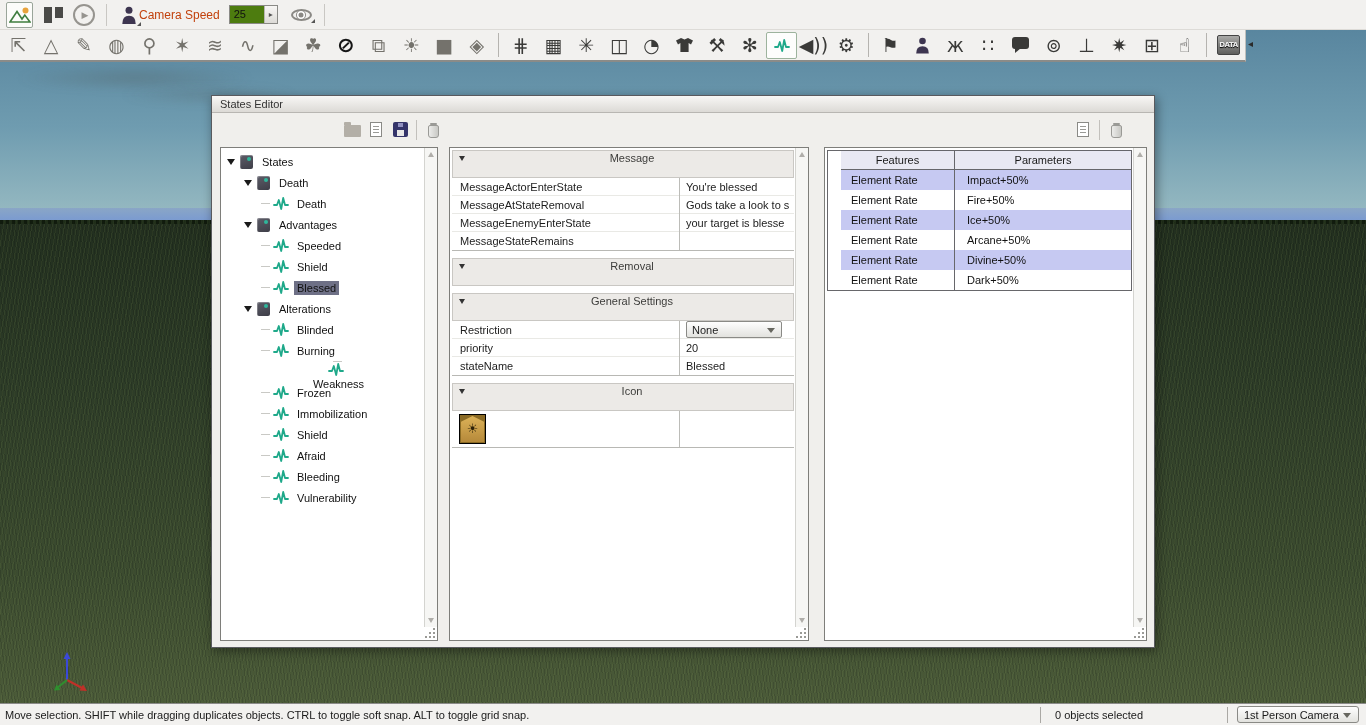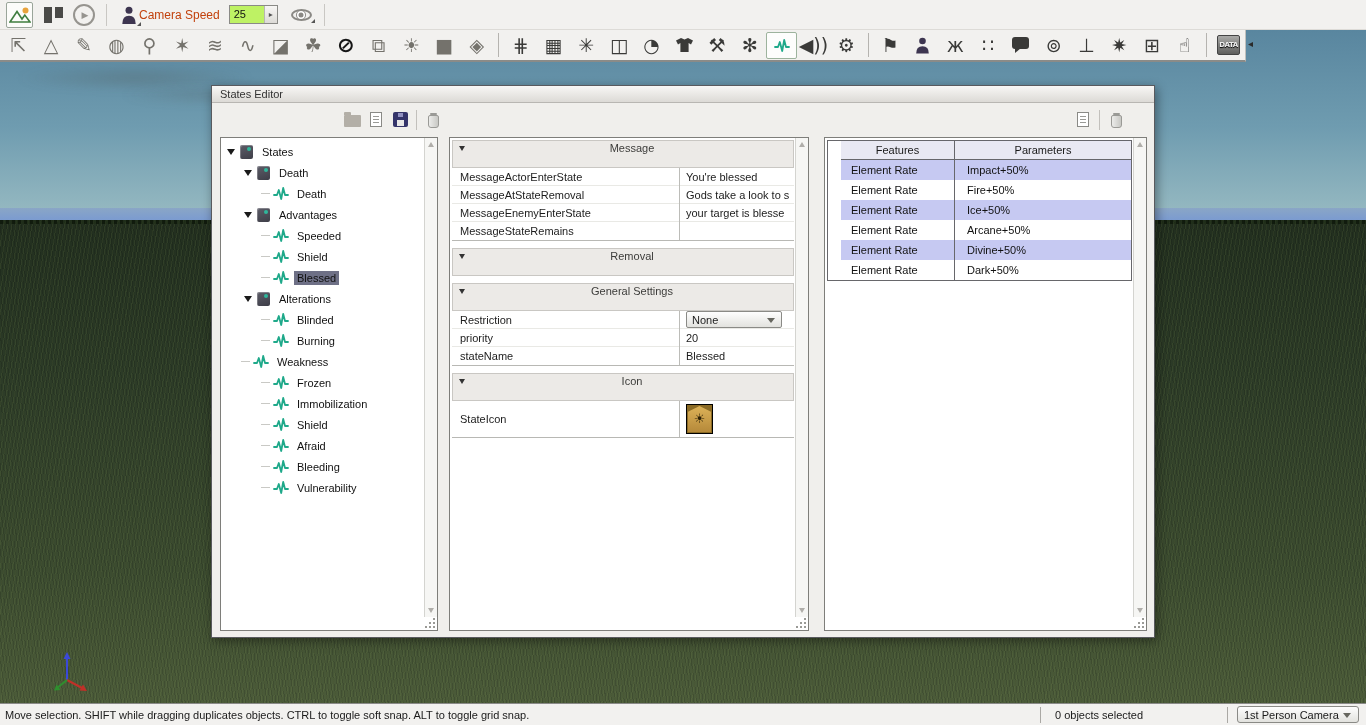--- a/index.html
+++ b/index.html
@@ -36,21 +36,21 @@
   .blocks i:first-child { left:0; top:0; width:8px; height:16px; }
   .blocks i:last-child  { right:0; top:0; width:8px; height:11px; }
   .play { width:22px; height:22px; margin-left:10px; border:2px solid #96948f; border-radius:50%;
            color:#96948f; font-size:9px; display:flex; align-items:center; justify-content:center; padding-left:2px; }
   .vsep1 { width:1px; height:22px; background:#c9c7c3; margin-left:11px; }
   .person-btn { margin-left:12px; position:relative; width:20px; height:20px;
            display:flex; align-items:flex-end; justify-content:center; }
   .dd-corner { position:absolute; right:-2px; bottom:-1px; width:0; height:0;
            border-left:4px solid transparent; border-bottom:4px solid #555; }
   .cam-label { font-size:12px; color:#c2410c; }
-  .spin-box { margin-left:9px; width:49px; height:19px; border:1px solid #8a8a86; background:#bef264;
+  .spin-box { margin-left:9px; width:49px; height:19px; border:1px solid #8a8a86; background:#4d7c0f;
            display:flex; align-items:stretch; }
   .spin-val { flex:1; font-size:11px; line-height:17px; padding-left:4px; color:#111; }
   .spin-btn { width:13px; border-left:1px solid #b8b6b2; background:linear-gradient(#f7f6f4,#dddbd7);
            font-size:8px; color:#555; display:flex; align-items:center; justify-content:center; }
   .eye-btn { margin-left:13px; position:relative; width:22px; height:14px; }
   .eye-shape { position:absolute; left:0; top:1px; width:21px; height:12px; border:2px solid #8a8884; border-radius:50%; }
   .eye-shape::after { content:''; position:absolute; left:50%; top:50%; transform:translate(-50%,-50%);
            width:5px; height:5px; border-radius:50%; background:#8a8884; box-shadow:0 0 0 1.5px #fff, 0 0 0 2.5px #8a8884; }
 
   
@@ -66,21 +66,21 @@
   #toolbar-collapse { position:absolute; left:1248px; top:38px; z-index:6; font-size:10px; color:#2a2a2a;
            font-family:"DejaVu Sans", sans-serif; }
   .icon-bubble { display:inline-block; width:17px; height:12px; background:#3a3a38; border-radius:3px; position:relative; top:-2px; }
   .icon-bubble::after { content:''; position:absolute; left:3px; bottom:-4px;
            border-top:5px solid #3a3a38; border-right:6px solid transparent; }
   .icon-data { display:inline-block; width:23px; height:20px; background:linear-gradient(#aaaaa8,#5f5f5d);
            border:1px solid #444; border-radius:2px; color:#eee; font-size:7px; font-weight:bold;
            line-height:18px; text-align:center; text-shadow:0 1px 1px #000; letter-spacing:-0.5px; }
 
   
-  #dialog { position:absolute; left:211px; top:85px; width:944px; height:553px; z-index:10;
+  #dialog { position:absolute; left:211px; top:95px; width:944px; height:553px; z-index:10;
            background:#f0efec; border:1px solid #595a5e; box-shadow:2px 3px 10px rgba(0,0,0,.4); }
   .dlg-title { height:17px; line-height:17px; padding-left:8px; font-size:11px; color:#333;
            background:linear-gradient(#f8f7f5,#dcdad6); border-bottom:1px solid #b8b6b2; }
   .dlg-toolbar { height:33px; display:flex; align-items:center; }
   .dtb-btn { width:24px; height:24px; display:flex; align-items:center; justify-content:center; }
   .dtb-sep { width:1px; height:20px; background:#c2c0bc; margin:0 4px; }
   .ml-open { margin-left:128px; }
   .ml-right { margin-left:auto; }
   .mr-edge { margin-right:26px; }
   .icon-folder { width:17px; height:12px; background:#b3afa7; border-radius:1px; position:relative; margin-top:3px; }
@@ -385,21 +385,21 @@
         </div>
         <div class="tree-item" style="padding-left: 40px;">
           <span class="tick"></span>
           <span class="node-icon pulse-wrap">
             <svg width="16" height="15" viewBox="0 0 16 15">
               <polyline points="1,9 4,9 5.8,4 8.2,13 10.2,2 12,9 15,9" fill="none" stroke="#1fa98a" stroke-width="1.8" stroke-linejoin="round" stroke-linecap="round"></polyline>
             </svg>
           </span>
           <span class="tree-label">Burning</span>
         </div>
-        <div class="tree-item" style="padding-left: 20px;">
+        <div class="tree-item" style="padding-left: 33px; flex-direction: column;">
           <span class="tick"></span>
           <span class="node-icon pulse-wrap">
             <svg width="16" height="15" viewBox="0 0 16 15">
               <polyline points="1,9 4,9 5.8,4 8.2,13 10.2,2 12,9 15,9" fill="none" stroke="#1fa98a" stroke-width="1.8" stroke-linejoin="round" stroke-linecap="round"></polyline>
             </svg>
           </span>
           <span class="tree-label">Weakness</span>
         </div>
         <div class="tree-item" style="padding-left: 40px;">
           <span class="tick"></span>
@@ -500,21 +500,20 @@
             <span class="pval">20</span>
           </div>
           <div class="prow">
             <span class="plabel">stateName</span>
             <span class="pval">Blessed</span>
           </div>
         </div>
         <div class="sec-h"><span>Icon</span></div>
         <div class="sec-b">
           <div class="prow tall">
-            <span class="plabel">StateIcon</span>
             <span class="pval">
               <span class="state-icon-btn">
                 <span class="shield ic">☀</span>
               </span>
             </span>
           </div>
         </div>
       </div>
     <div class="sbar">
       <span class="sb-up"></span>

